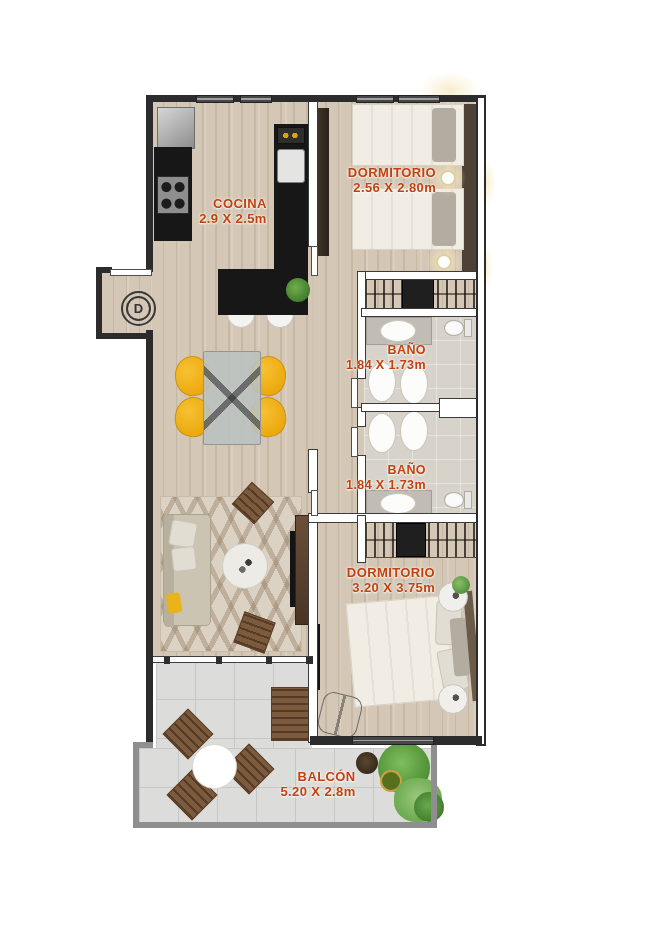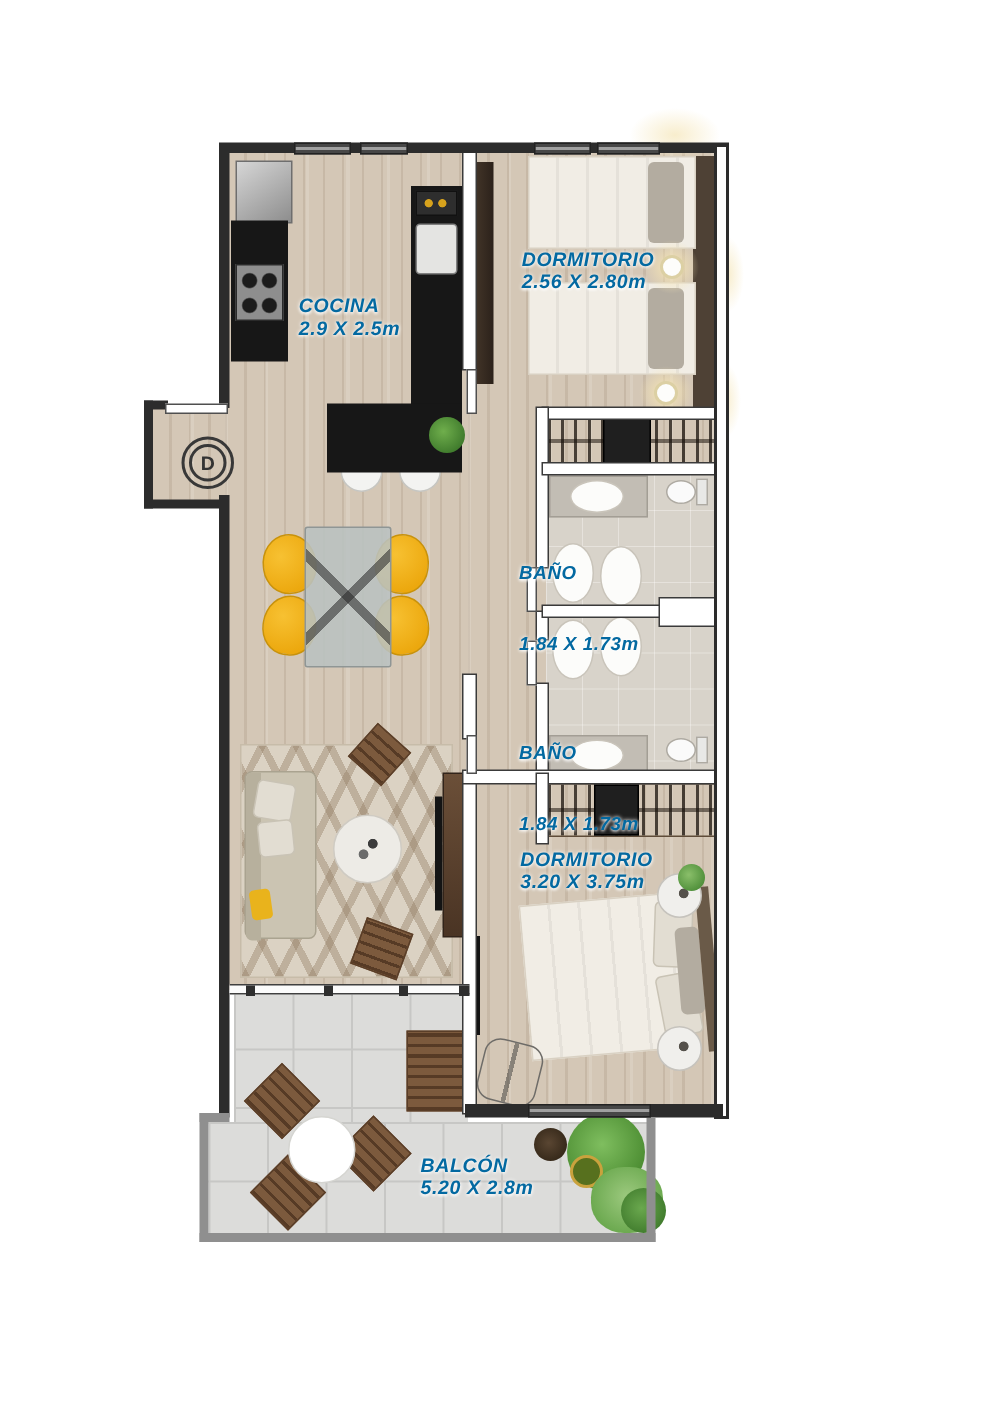--- a/index.html
+++ b/index.html
@@ -77,26 +77,26 @@
     background-image:linear-gradient(45deg, transparent 47%, rgba(40,40,40,.55) 47% 53%, transparent 53%),
       linear-gradient(-45deg, transparent 47%, rgba(40,40,40,.55) 47% 53%, transparent 53%);}
   .chair{background:radial-gradient(circle at 35% 35%, #f7c132, #eca80e 75%);border:1px solid #c8920c;
     border-radius:50% 50% 46% 46%;box-sizing:border-box;}
   .pouf{background:linear-gradient(135deg,#9a9894,#7d7b77);border:1px solid #6e6c68;border-radius:11px;box-sizing:border-box;
     background-image:linear-gradient(90deg, transparent 46%, rgba(60,60,58,.5) 46% 54%, transparent 54%);}
   .rtable{background:#f0efec;border:1px solid #c6c3bd;border-radius:50%;box-sizing:border-box;
     background-image:radial-gradient(circle at 60% 45%, #55514b 0 3px, transparent 3.5px);}
   .glow{background:radial-gradient(closest-side, rgba(247,235,199,.9), rgba(247,235,199,0));border-radius:50%;}
   
-  .lbl{color:#0369a1;font-weight:700;text-align:left;letter-spacing:.4px;
+  .lbl{color:#c2410c;font-weight:700;text-align:right;letter-spacing:.4px;
        transform:translateX(-50%);white-space:nowrap;
-       text-shadow:0 0 3px #fff, 0 1px 2px rgba(255,255,255,.85);font-style:italic;}
+       text-shadow:0 0 3px #fff, 0 1px 2px rgba(255,255,255,.85);}
   .lbl .l1{display:block;font-size:13px;line-height:15px;}
   .lbl .l2{display:block;font-size:13px;line-height:15px;}
-  .lbl.small .l1,.lbl.small .l2{font-size:12.5px;margin-top:32px;}
+  .lbl.small .l1,.lbl.small .l2{font-size:12.5px;}
   .badge{border:2px solid #383838;border-radius:50%;display:flex;align-items:center;justify-content:center;background:transparent;}
   .badge-in{border:2px solid #383838;border-radius:50%;width:21px;height:21px;display:flex;align-items:center;justify-content:center;
             color:#333;font-size:13px;font-weight:700;}
 </style>
 </head>
 <body>
 
 <div class="canvas">
 
   <div class="abs wood" style="left:150px;top:100px;width:162px;height:560px;"></div>

